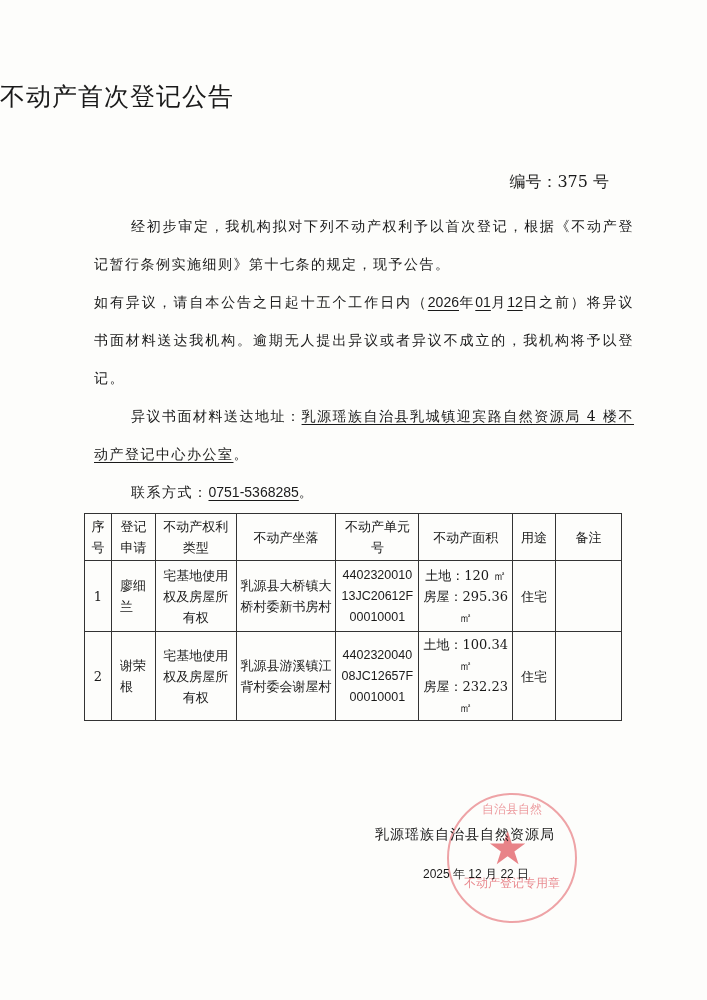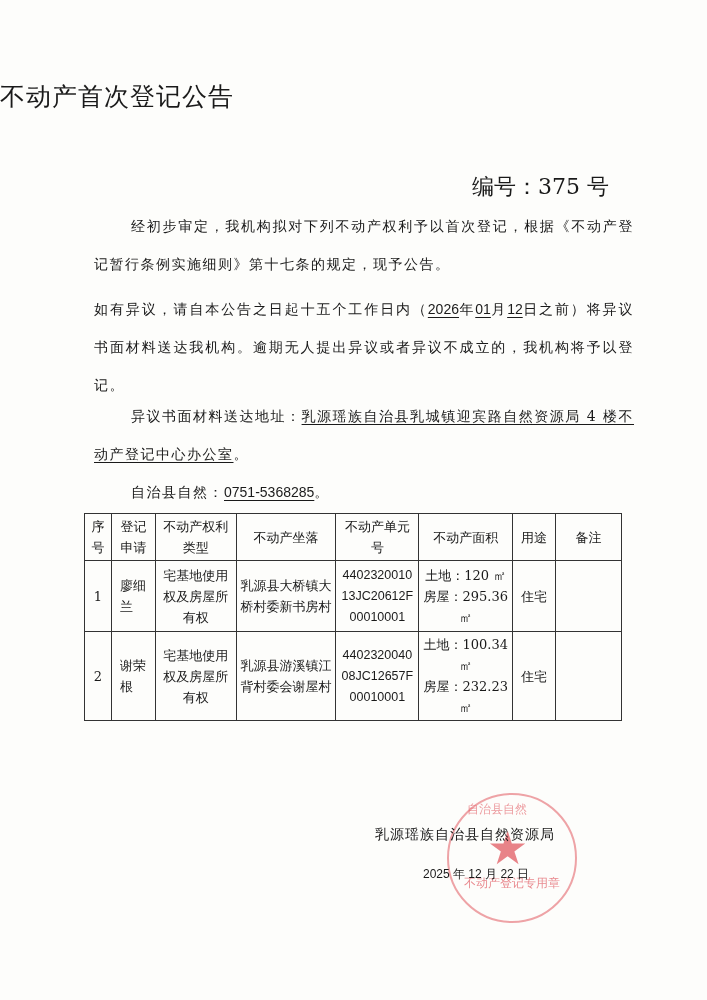--- a/index.html
+++ b/index.html
@@ -5,21 +5,21 @@
   html, body { margin:0; padding:0; }
   body {
     width:707px; height:1000px; background:#fdfdfb; position:relative; overflow:hidden;
     font-family:"DejaVu Serif","Liberation Serif",serif; color:#1a1a1a;
   }
   .title {
     position:absolute; left:0; width:707px; top:80px; text-align:left;
     font-family:"DejaVu Sans","Liberation Sans",sans-serif; font-size:25px; letter-spacing:1px;
   }
   .serial {
-    position:absolute; right:98px; top:172px; font-size:22px;
+    position:absolute; right:98px; top:172px; font-size:16px;
   }
   .para {
     position:absolute; left:94px; width:540px; font-size:14px; line-height:38px;
     text-align:justify; letter-spacing:1.5px;
   }
   .indent { text-indent:37px; }
   .u { text-decoration:underline; text-underline-offset:3px; font-family:"Liberation Sans",sans-serif; letter-spacing:0; }
   .uc { text-decoration:underline; text-underline-offset:3px; }
   table {
     position:absolute; left:84px; top:513px; width:538px; border-collapse:collapse;
@@ -42,42 +42,42 @@
     border:2.5px solid rgba(220,60,70,0.55); opacity:0.85; pointer-events:none;
   }
   .stamp .star {
     position:absolute; left:38px; top:30px; font-size:46px; color:rgba(220,50,60,0.7); line-height:1;
   }
   .stamp .bottom {
     position:absolute; left:10px; top:80px; width:106px; text-align:center;
     font-size:12px; color:rgba(220,60,70,0.7); letter-spacing:0;
   }
   .stamp .top {
-    position:absolute; left:18px; top:6px; width:90px; text-align:left;
+    position:absolute; left:18px; top:6px; width:90px; text-align:center;
     font-size:12px; color:rgba(220,60,70,0.6);
   }
 </style>
 </head>
 <body>
 
 <div class="title">不动产首次登记公告</div>
 <div class="serial">编号：375 号</div>
 
 <div class="para indent" style="top:207px;">经初步审定，我机构拟对下列不动产权利予以首次登记，根据《不动产登记暂行条例实施细则》第十七条的规定，现予公告。</div>
 
-<div class="para" style="top:283px;margin-top:7px;">
+<div class="para" style="top:283px;">
   <span>如有异议，请自本公告之日起十五个工作日内（</span><span class="u">2026</span><span>年</span><span class="u">01</span><span>月</span><span class="u">12</span><span>日之前）将异议书面材料送达我机构。逾期无人提出异议或者异议不成立的，我机构将予以登记。</span>
 </div>
 
 <div class="para indent" style="top:397px;">
   <span>异议书面材料送达地址：</span><span class="uc">乳源瑶族自治县乳城镇迎宾路自然资源局 4 楼不动产登记中心办公室</span><span>。</span>
 </div>
 
 <div class="para indent" style="top:473px;">
-  <span>自治县自然：</span><span class="u">0751-5368285</span><span>。</span>
+  <span>联系方式：</span><span class="u">0751-5368285</span><span>。</span>
 </div>
 
 <table>
   <colgroup>
     <col style="width:27px">
       <col style="width:44px">
       <col style="width:81px">
       <col style="width:100px">
     <col style="width:83px">
       <col style="width:94px">

